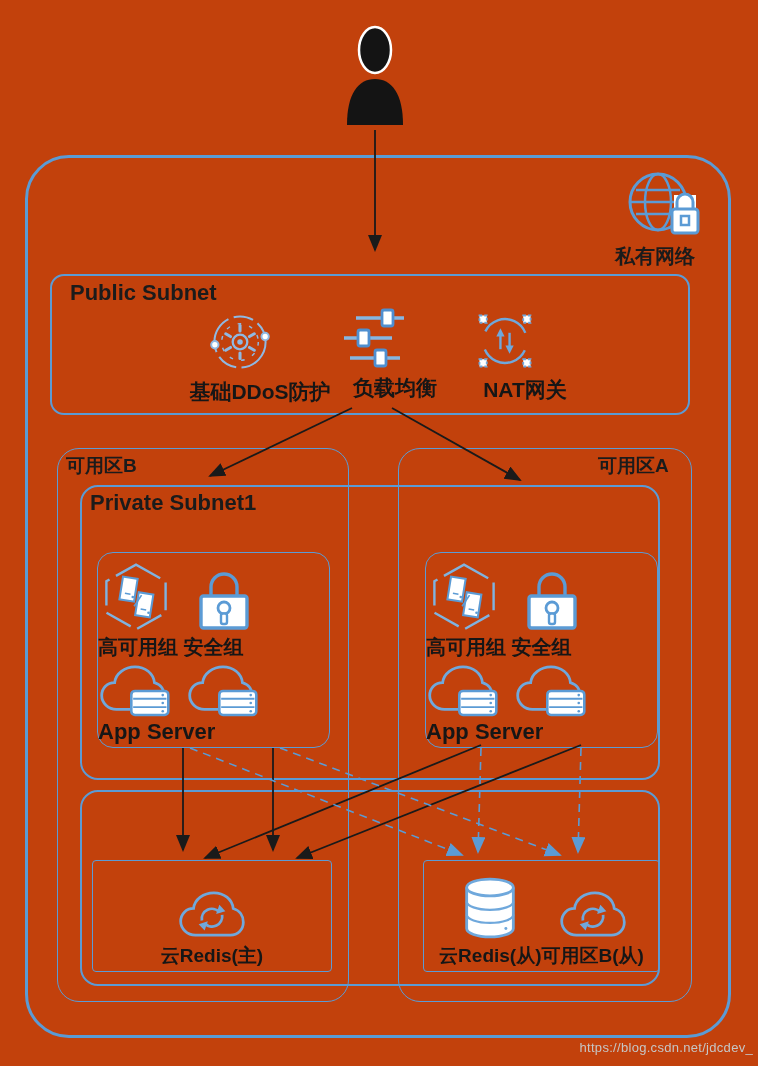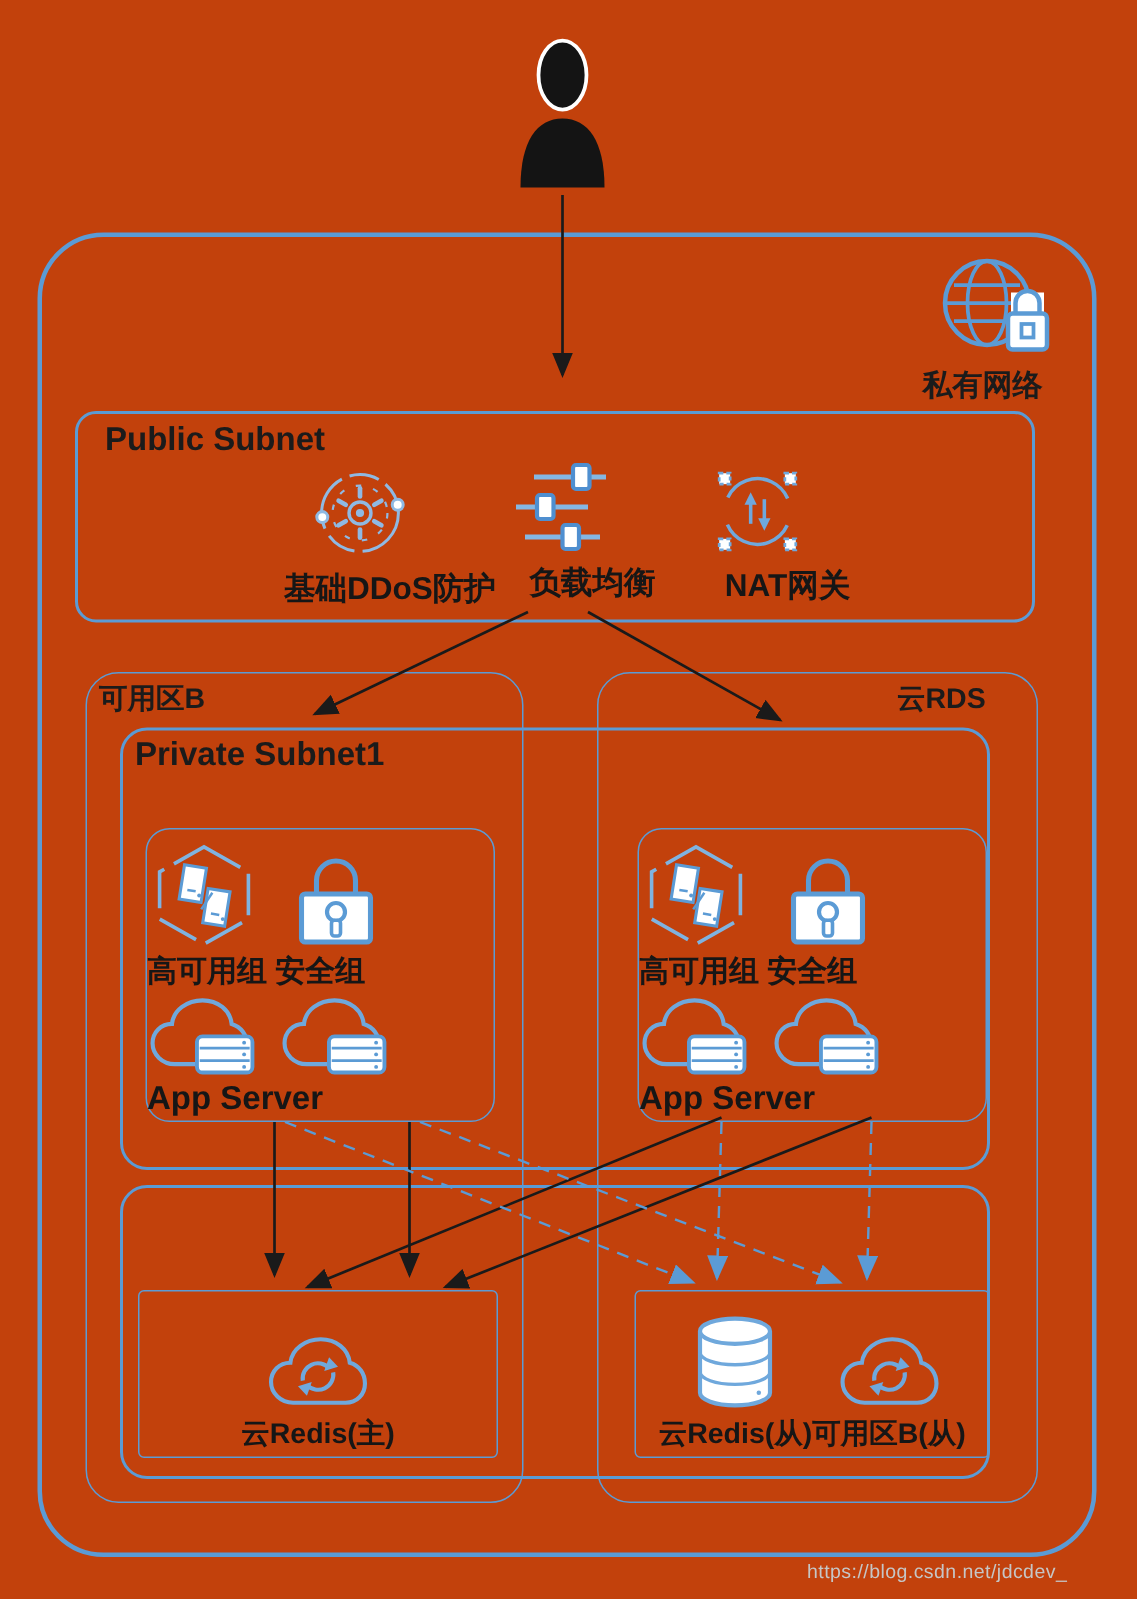--- a/index.html
+++ b/index.html
@@ -23,21 +23,21 @@
   .zone-label{position:absolute;font-weight:bold;font-size:19px;color:#1b1b1b;white-space:nowrap;}
   .net-label{position:absolute;left:596px;top:243px;width:118px;text-align:center;font-weight:bold;font-size:20px;color:#1b1b1b;}
   .abs{position:absolute;}
   .ps-item{position:absolute;display:flex;flex-direction:column;align-items:center;}
   .ps-item .lbl{font-weight:bold;font-size:21px;margin-top:4px;white-space:nowrap;color:#161616;margin-left:40px;}
   .icons-row{display:flex;align-items:flex-end;}
   .grp-lbl{font-weight:bold;font-size:20px;white-space:nowrap;color:#161616;}
   .srv-lbl{font-weight:bold;font-size:22px;white-space:nowrap;color:#161616;}
   .db-item{display:flex;flex-direction:column;align-items:center;}
   .db-item .lbl{font-weight:bold;font-size:19px;white-space:nowrap;color:#161616;margin-top:2px;}
-  .watermark{position:absolute;left:538px;top:1040px;width:215px;font-size:13px;color:#c6c6c6;letter-spacing:0.3px;}
+  .watermark{position:absolute;left:538px;top:1040px;width:215px;font-size:13px;color:#c6c6c6;letter-spacing:0.3px;text-align:right;}
   .overlay{position:absolute;left:0;top:0;width:758px;height:1066px;pointer-events:none;}
   .icon{display:block;line-height:0;}
 </style>
 </head>
 <body>
 
 <div class="canvas">
 
   <span class="icon abs" style="left:342px;top:24px;">
     <svg width="66" height="104" viewBox="0 0 66 104">
@@ -117,21 +117,21 @@
         <line x1="39" y1="25" x2="39" y2="42" stroke="#6FA8DC" stroke-width="2.6"></line>
         <polygon points="34.5,39 39,48 43.5,39" fill="#6FA8DC"></polygon>
       </svg>
     </span>
     <span class="lbl">NAT网关</span>
   </div>
 
   <div class="box zone zone-a"></div>
   <div class="box zone zone-b"></div>
   <div class="zone-label" style="left:66px;top:453px;">可用区B</div>
-  <div class="zone-label" style="left:598px;top:453px;">云RDS</div>
+  <div class="zone-label" style="left:598px;top:453px;">可用区A</div>
 
   <div class="box ps1"></div>
   <div class="title" style="left:90px;top:490px;">Private Subnet1</div>
 
   <div class="box grp grp1-a">
     <div class="icons-row" style="gap:20px;">
       <span class="icon">
         <svg width="76" height="74" viewBox="0 0 80 80">
           <polygon points="40,5 72,23 72,57 40,75 8,57 8,23" fill="none" stroke="#7FB3E0" stroke-width="2.6" stroke-dasharray="30 8"></polygon>
           <g stroke="#5B9BD5" stroke-width="2.2" fill="#ffffff">

